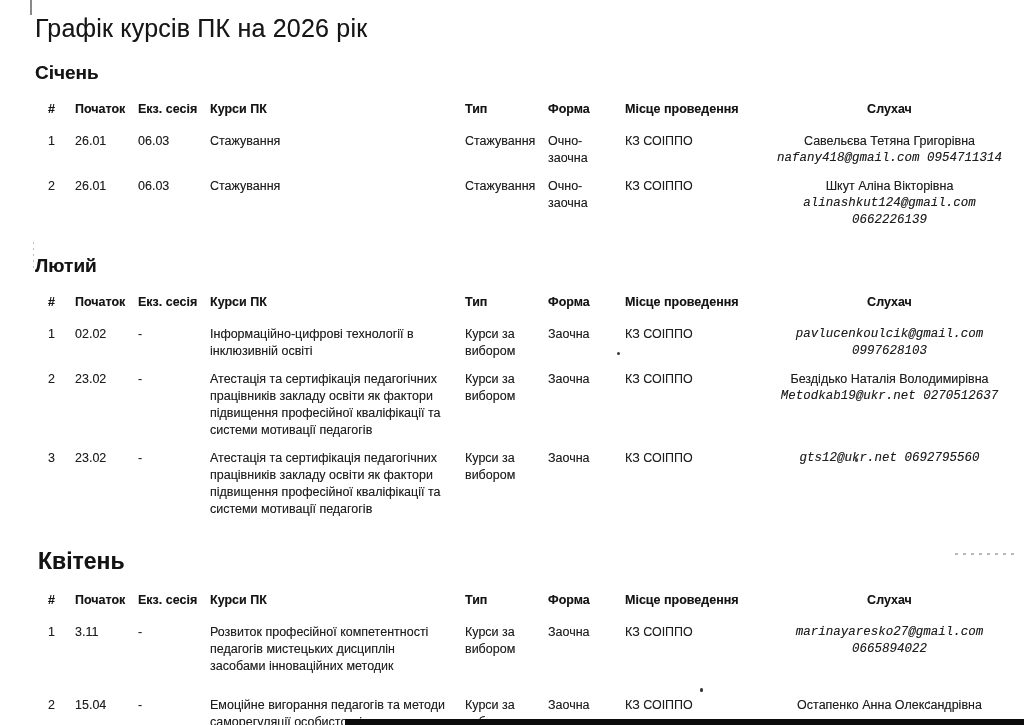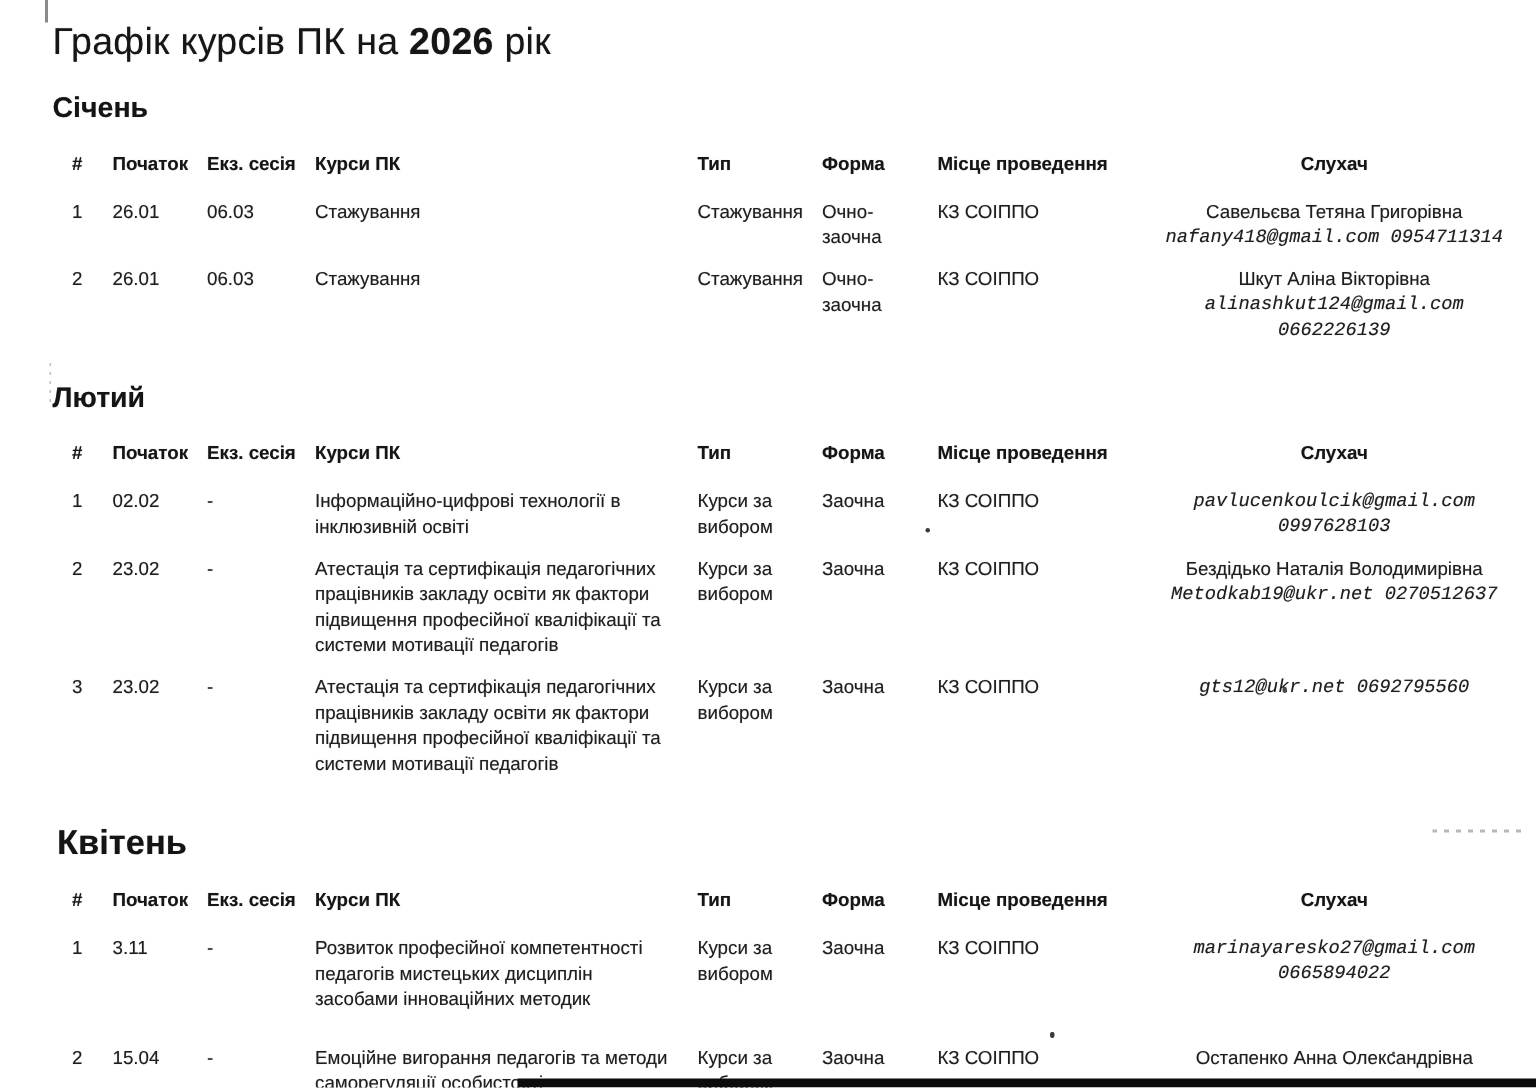--- a/index.html
+++ b/index.html
@@ -19,21 +19,21 @@
     text-shadow: 0 0 0.6px rgba(30,30,30,0.45);
   }
   
   .doc-title {
     margin: 0;
     font-size: 25px;
     font-weight: 400;
     letter-spacing: 0.2px;
     color: #161616;
   }
-  .doc-title .year { font-weight: 700; margin-top: 47px; }
+  .doc-title .year { font-weight: 400; margin-top: 47px; }
   .nav-line {
     margin-top: 17px;
     font-size: 11.5px;
     color: #232323;
   }
   .nav-link { margin-left: 5px; cursor: pointer; }
   
   .month-title {
     font-size: 19px;
     font-weight: 700;

